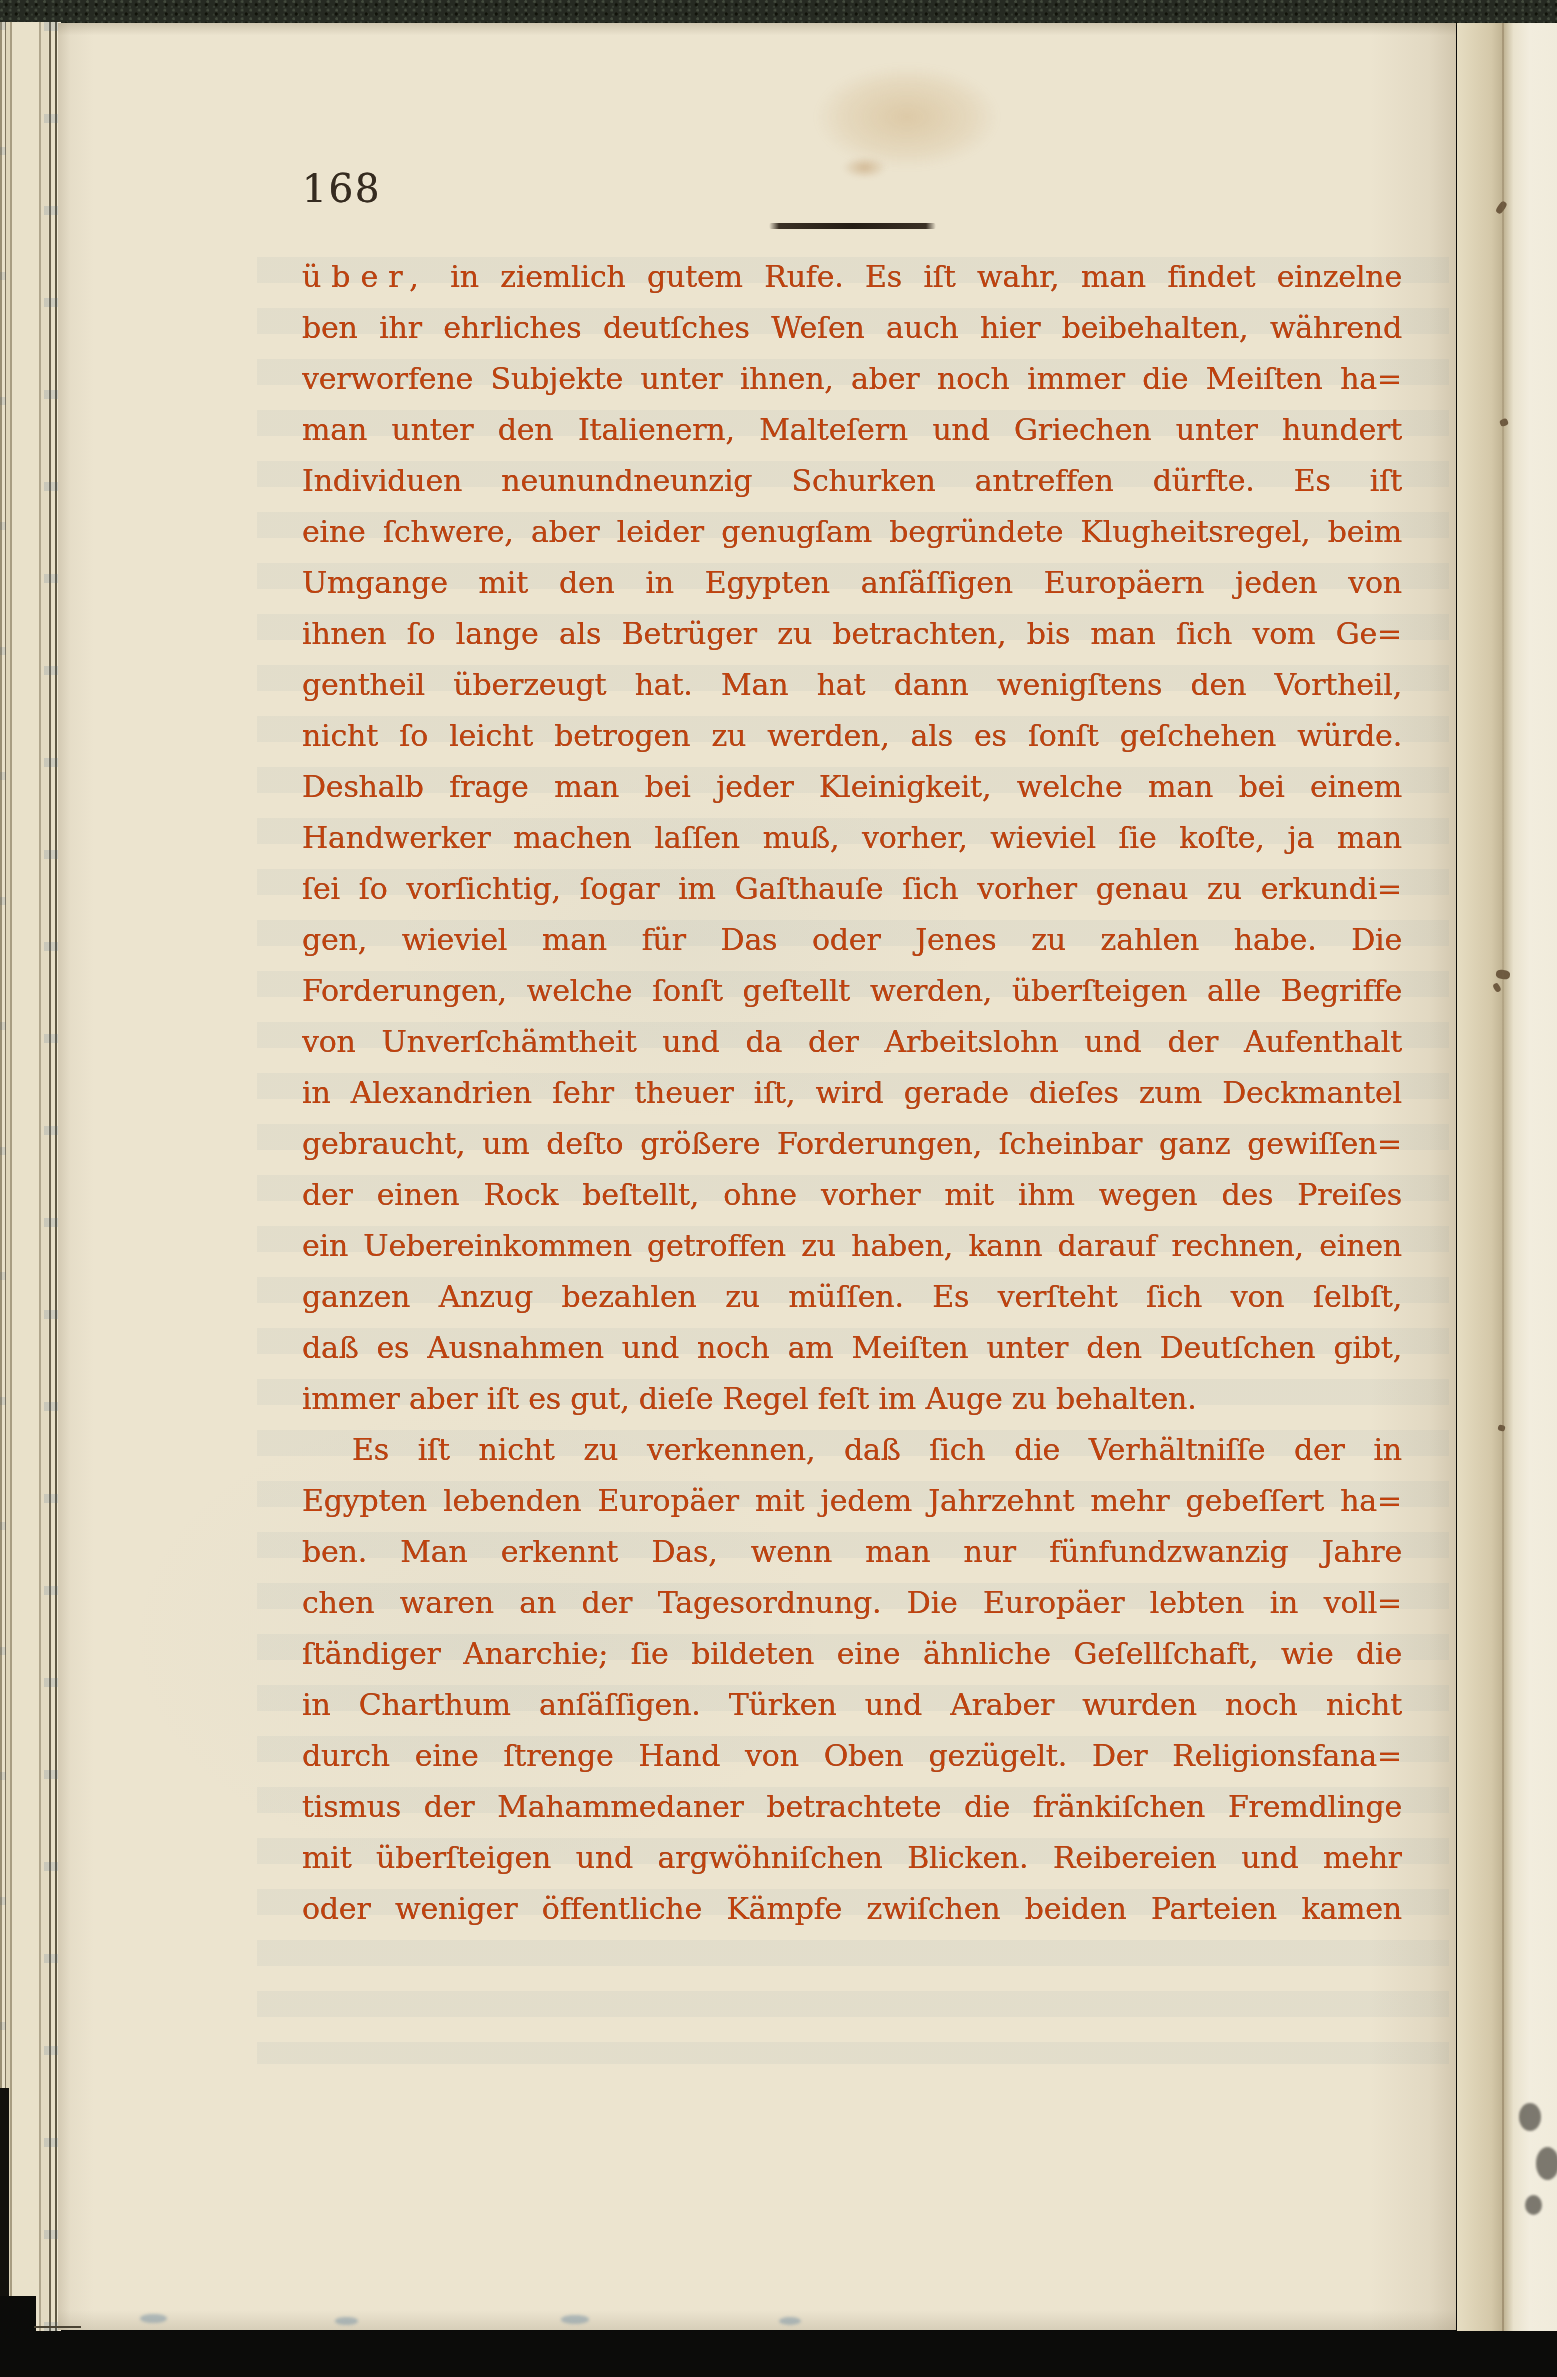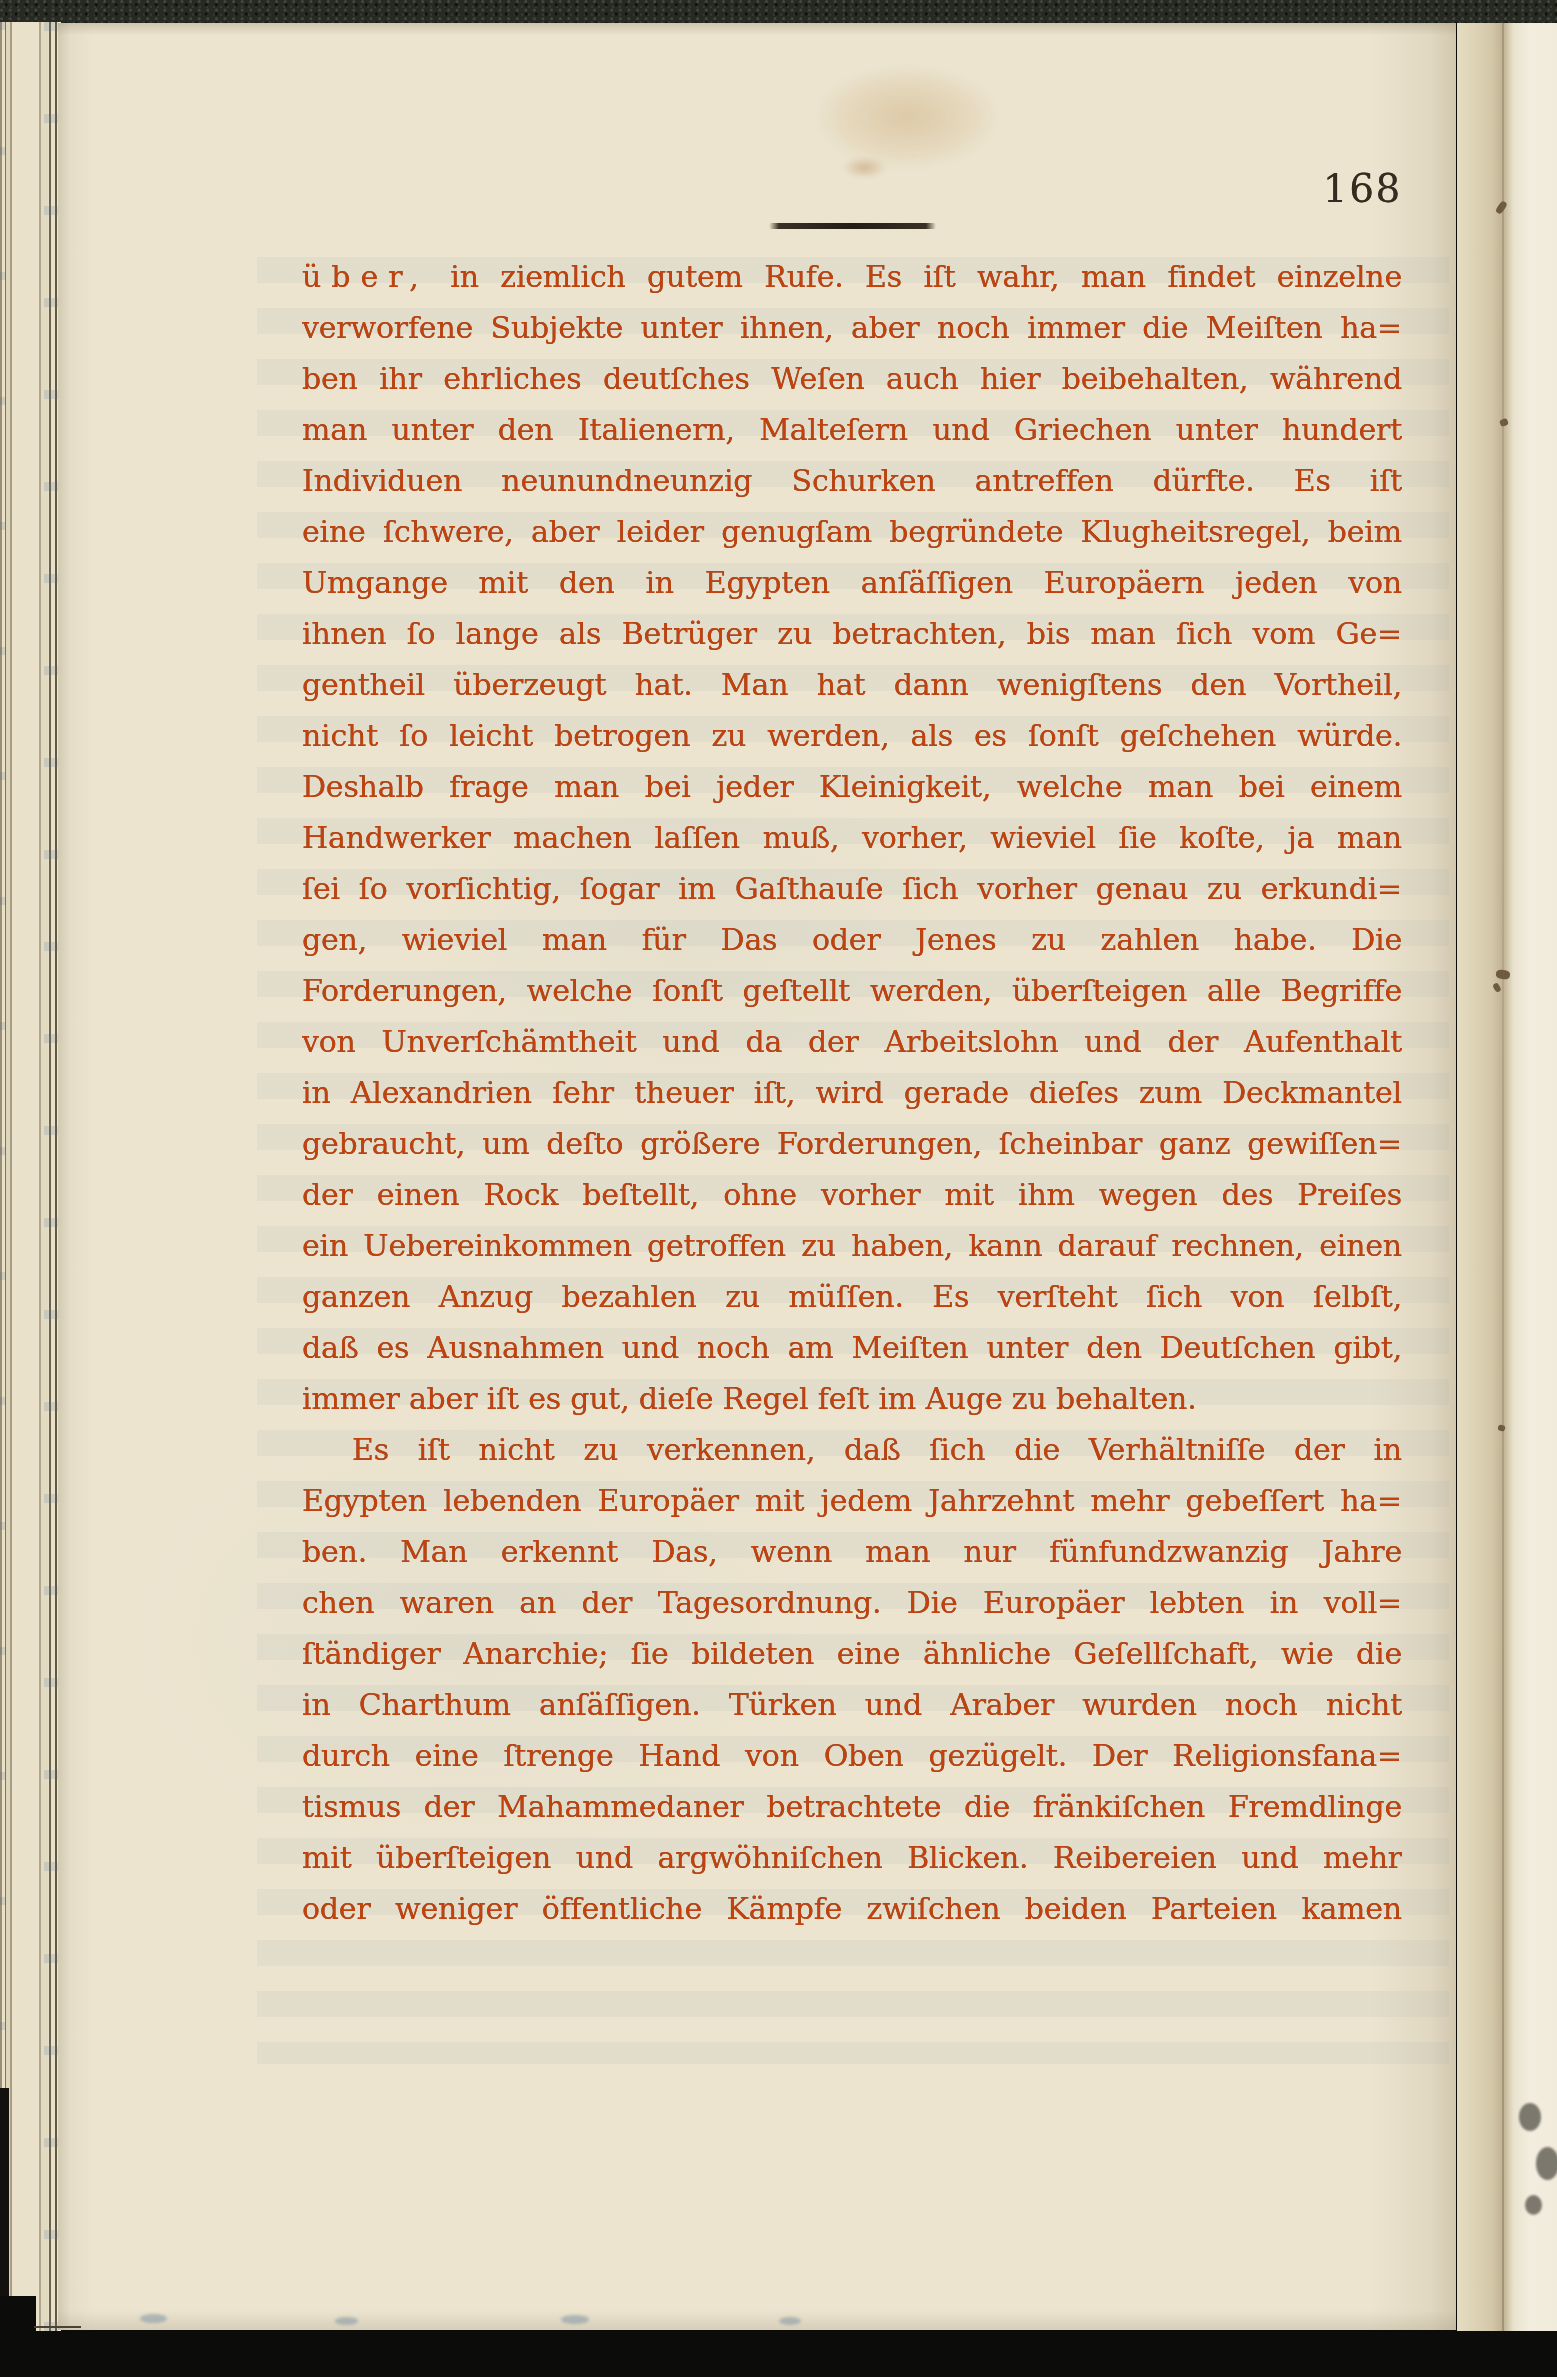--- a/index.html
+++ b/index.html
@@ -76,21 +76,21 @@
   .cover-bottom{position:absolute;left:0;top:2331px;width:1558px;height:47px;background:#0c0c0a;}
   .corner-notch{position:absolute;left:0;top:2296px;width:36px;height:81px;background:#0c0c0a;}
   .left-dark-strip{position:absolute;left:0;top:2088px;width:9.3px;height:290px;background:#12110d;}
   .bottom-edge-line{position:absolute;left:34px;top:2326px;width:47px;height:2.3px;background:#4a4334;}
   
   .showthrough{
     position:absolute;left:257px;top:249px;width:1192px;height:1815px;
     background:repeating-linear-gradient(180deg,transparent 0 7.8px,rgba(125,150,160,.085) 7.8px 34px,transparent 34px 51px);
   }
   
-  .page-header{position:absolute;left:302px;top:165px;width:1100px;text-align:right;}
+  .page-header{position:absolute;left:302px;top:165px;width:1100px;text-align:left;}
   .page-number{
     font-size:39px;line-height:47px;color:#352b20;letter-spacing:1.6px;
     text-shadow:0 0 0.4px rgba(53,43,32,.8);
   }
   .header-rule{
     width:167px;height:5.5px;margin:11px auto 0;
     background:linear-gradient(90deg,rgba(42,34,24,0) 0,#3a3025 6%,#241d15 50%,#3a3025 94%,rgba(42,34,24,0) 100%);
     border-radius:2.3px;
   }
   
@@ -123,22 +123,22 @@
 
   <div class="showthrough"></div>
 
   <div class="page-header">
     <div class="page-number">168</div>
     <div class="header-rule"></div>
   </div>
 
   <div class="page-text">
       <div class="line"><span class="spaced">über,</span> in ziemlich gutem Rufe.  Es iſt wahr, man findet einzelne</div>
+      <div class="line">ben ihr ehrliches deutſches Weſen auch hier beibehalten, während</div>
       <div class="line">verworfene Subjekte unter ihnen, aber noch immer die Meiſten ha=</div>
-      <div class="line">ben ihr ehrliches deutſches Weſen auch hier beibehalten, während</div>
       <div class="line">man unter den Italienern, Malteſern und Griechen unter hundert</div>
       <div class="line">Individuen neunundneunzig Schurken antreffen dürfte.  Es iſt</div>
       <div class="line">eine ſchwere, aber leider genugſam begründete Klugheitsregel, beim</div>
       <div class="line">Umgange mit den in Egypten anſäſſigen Europäern jeden von</div>
       <div class="line">ihnen ſo lange als Betrüger zu betrachten, bis man ſich vom Ge=</div>
       <div class="line">gentheil überzeugt hat.  Man hat dann wenigſtens den Vortheil,</div>
       <div class="line">nicht ſo leicht betrogen zu werden, als es ſonſt geſchehen würde.</div>
       <div class="line">Deshalb frage man bei jeder Kleinigkeit, welche man bei einem</div>
       <div class="line">Handwerker machen laſſen muß, vorher, wieviel ſie koſte, ja man</div>
       <div class="line">ſei ſo vorſichtig, ſogar im Gaſthauſe ſich vorher genau zu erkundi=</div>

